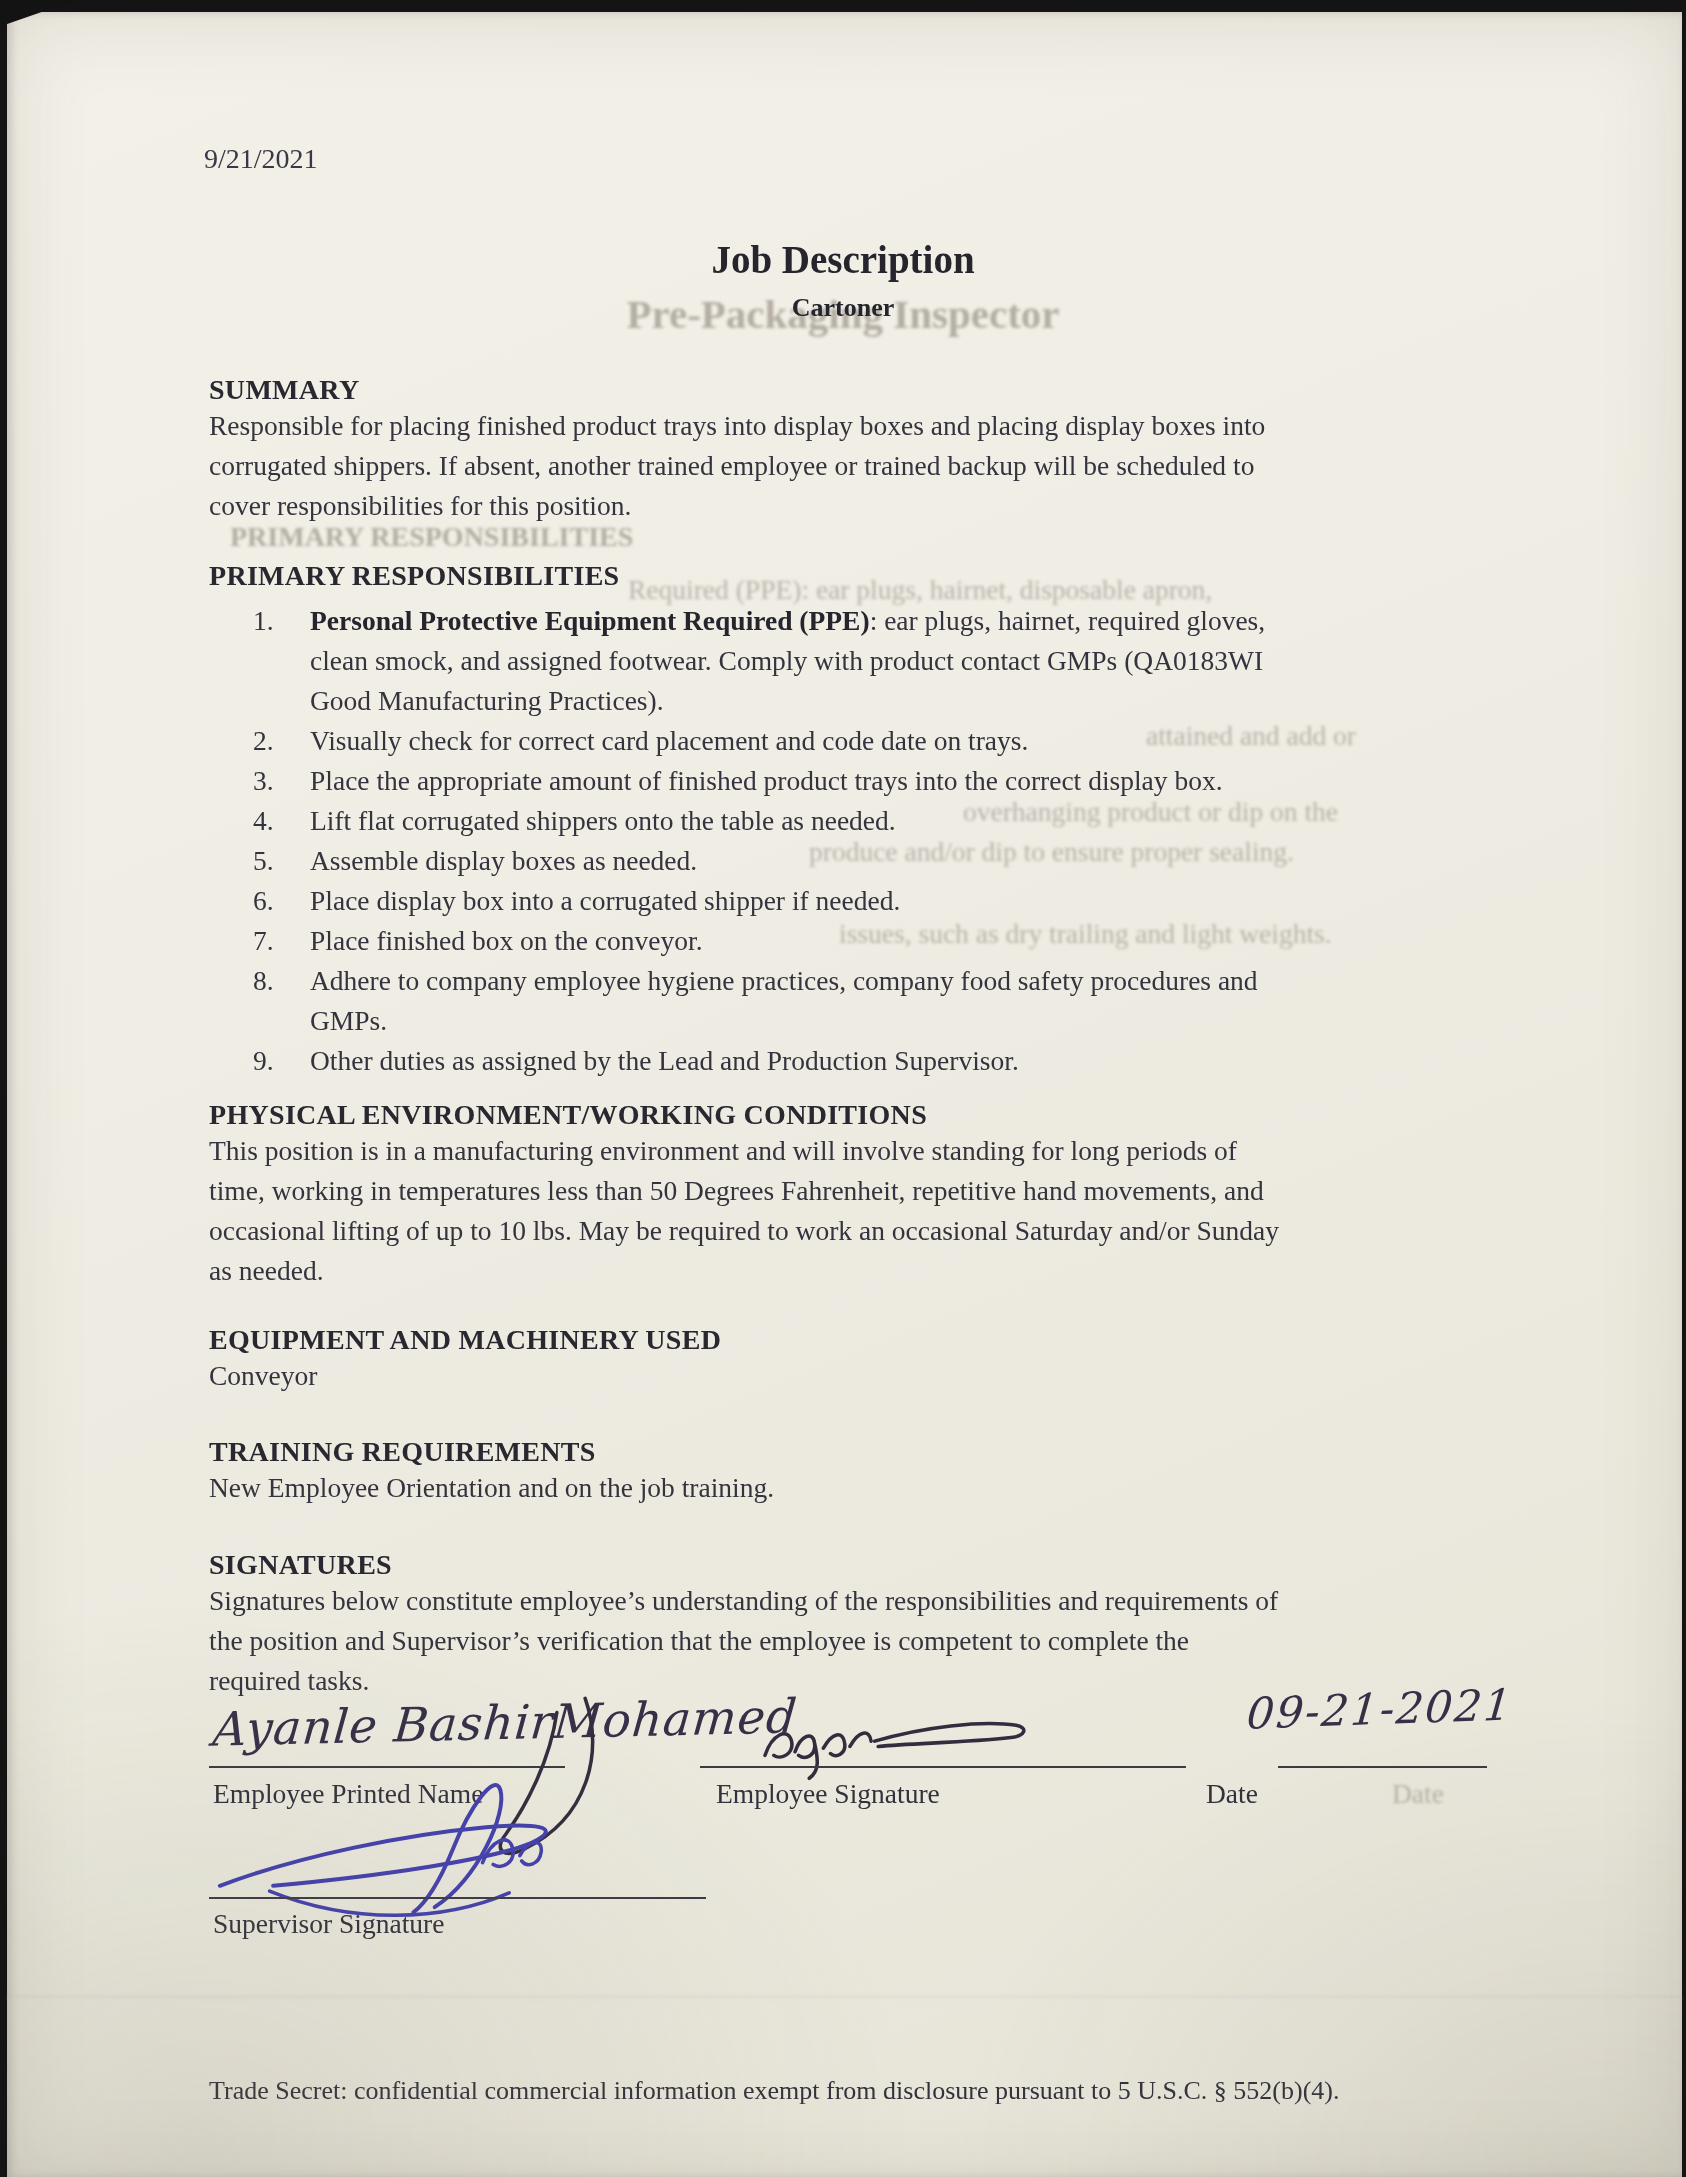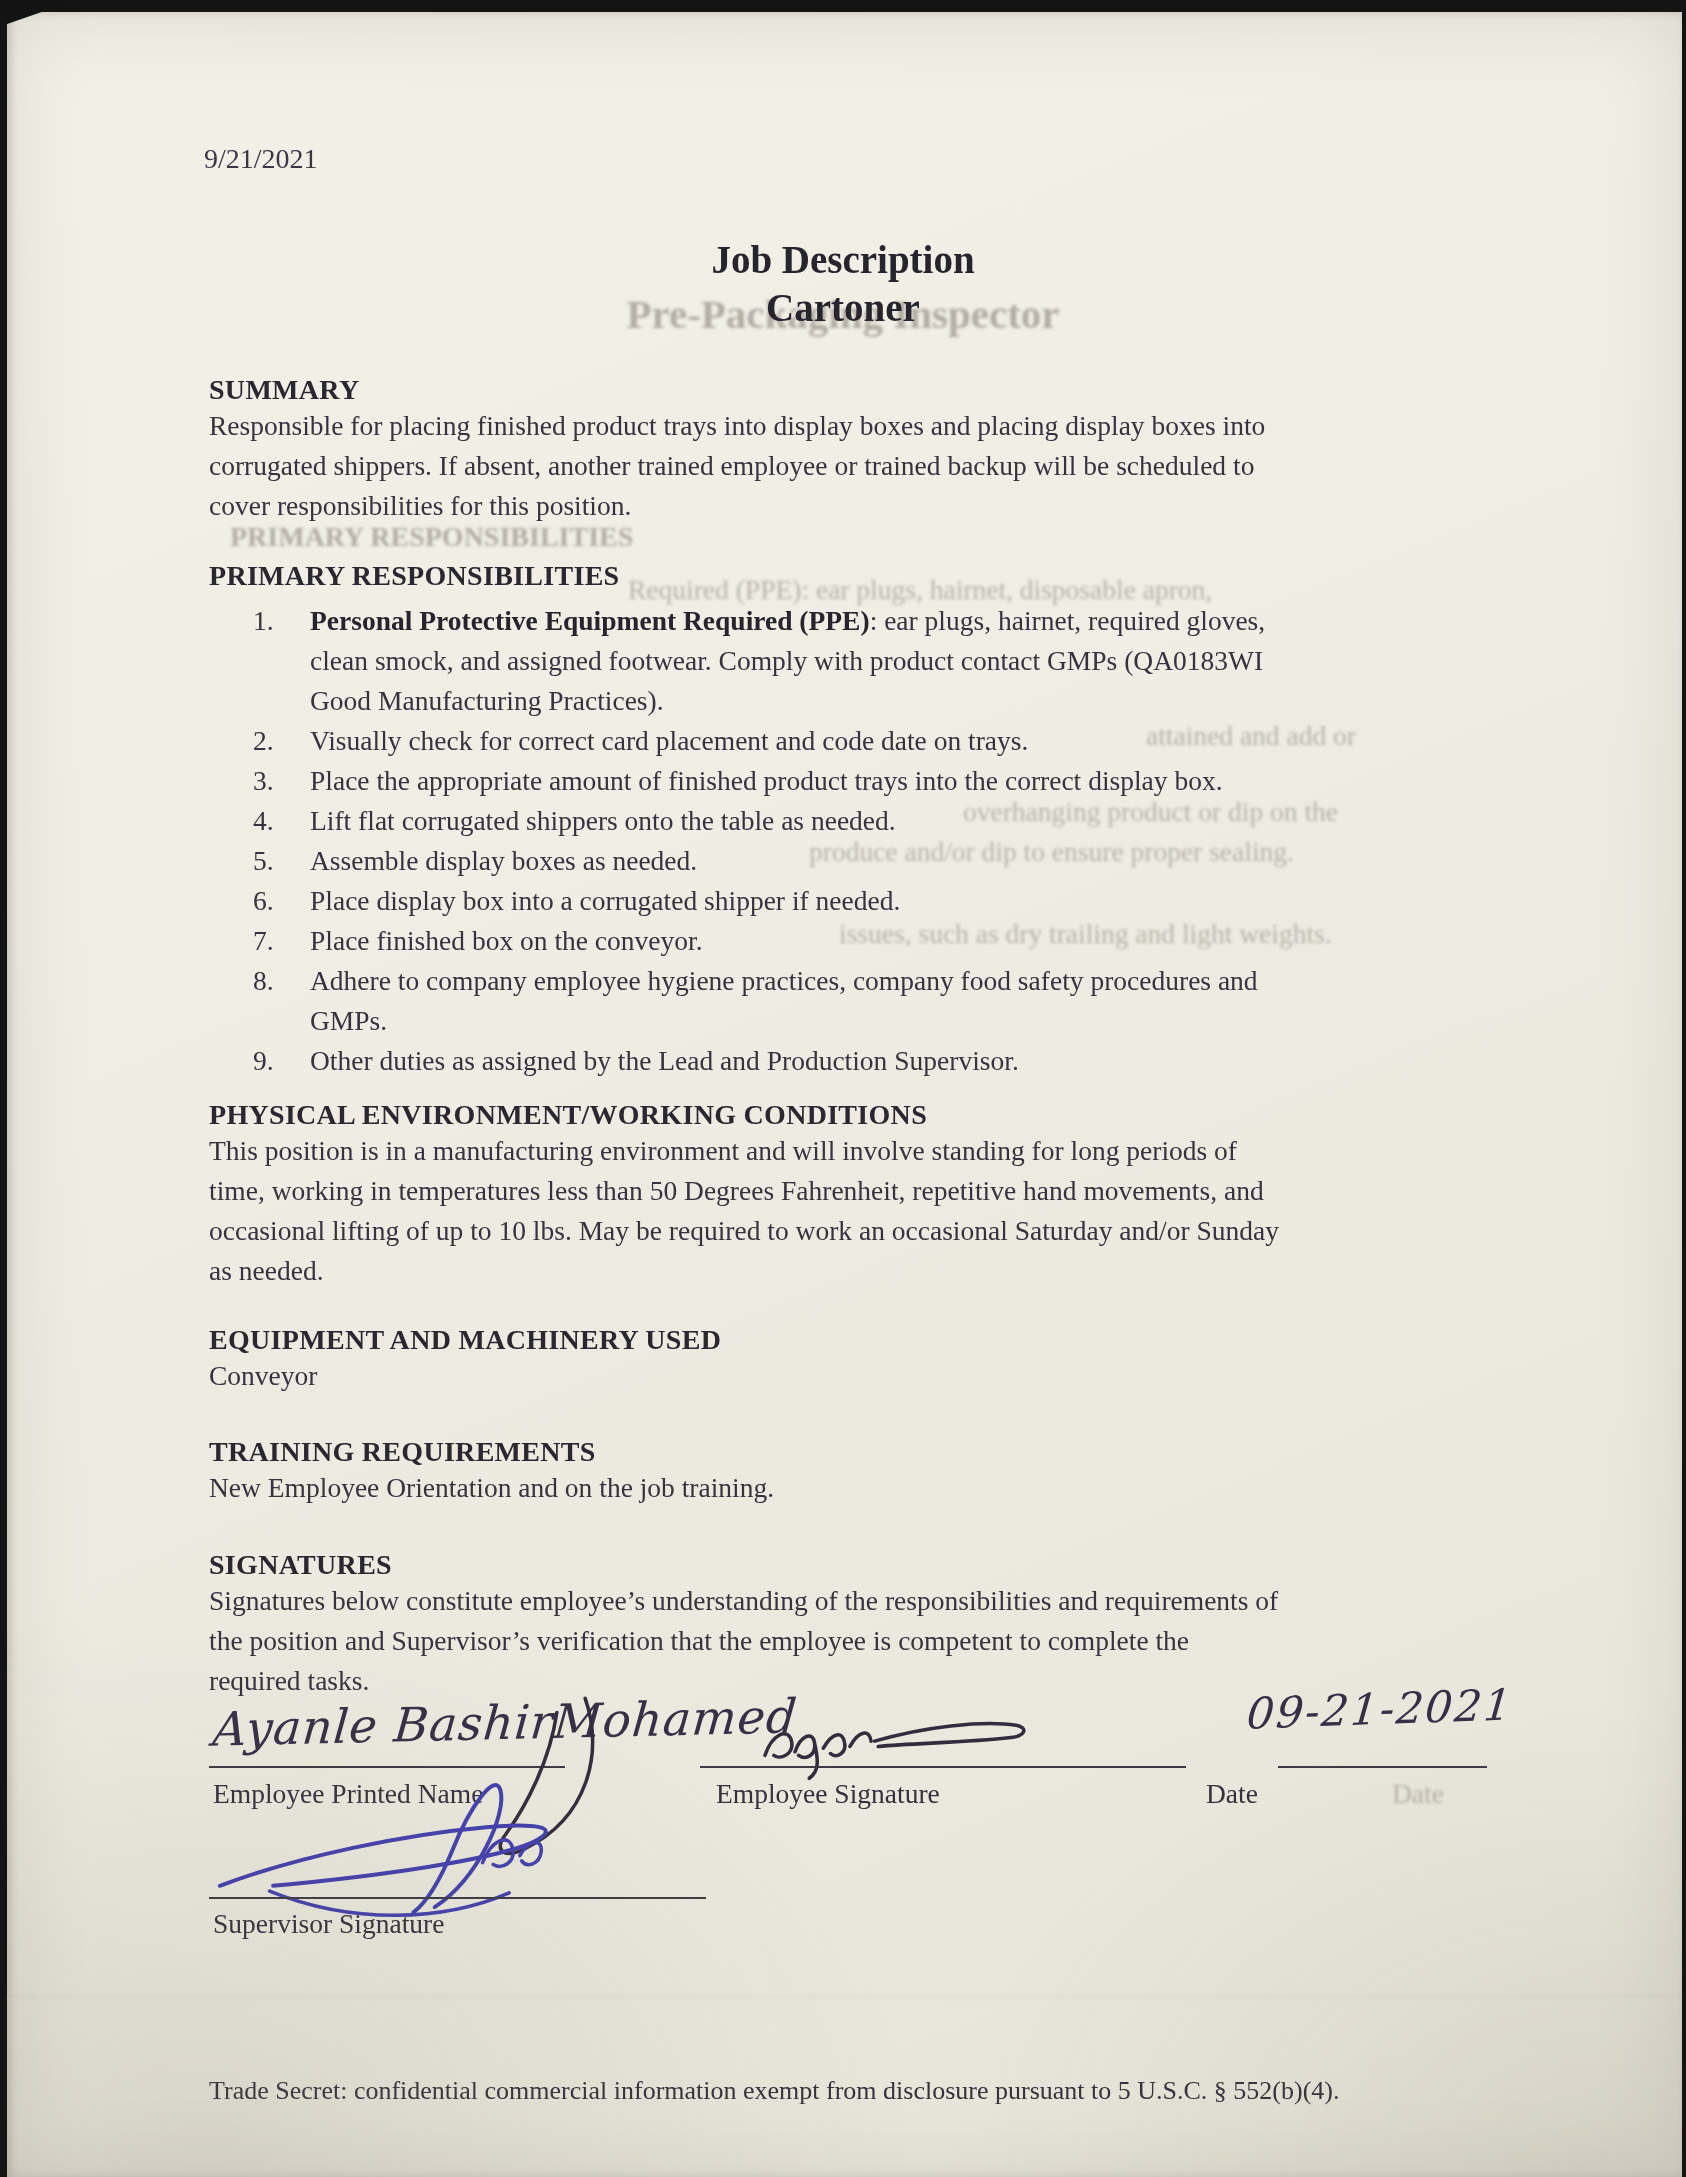--- a/index.html
+++ b/index.html
@@ -26,21 +26,21 @@
     background:linear-gradient(180deg,rgba(125,119,108,0.20),rgba(255,255,255,0.28));
     filter:blur(1.8px);}
   
   .ink{color:#35333e;}
   .abs{position:absolute;}
   .body-text{font-size:27.5px;line-height:40px;white-space:pre-line;}
   .heading{font-size:28px;font-weight:bold;color:#29272f;letter-spacing:0.3px;}
   .date-top{font-size:28px;color:#3a3846;}
   .title-wrap{left:202px;top:223px;width:1268px;text-align:center;}
   .doc-title{font-size:39px;font-weight:bold;color:#26242d;line-height:50px;}
-  .doc-subtitle{font-size:39px;font-weight:bold;color:#26242d;line-height:46px;position:relative;z-index:2;}
+  .doc-subtitle{font-size:26px;font-weight:bold;color:#26242d;line-height:46px;position:relative;z-index:2;}
   
   .resp-list{left:202px;top:589px;width:1135px;}
   .resp-row{display:flex;align-items:flex-start;}
   .resp-num{width:57px;padding-left:44px;flex:none;font-size:27.5px;line-height:40px;}
   .resp-text{flex:1;font-size:27.5px;line-height:40px;white-space:pre-line;}
   .resp-text b{color:#26242d;}
   
   .ghost{color:rgba(134,126,116,0.58);filter:blur(1.4px);font-weight:bold;}
   .ghost-sub{left:202px;top:278px;width:1268px;text-align:center;font-size:41px;z-index:1;}
   .ghost-h{left:223px;top:509px;font-size:28px;}

